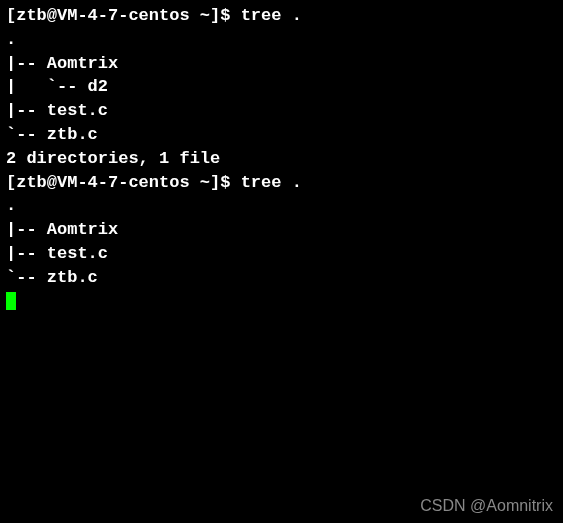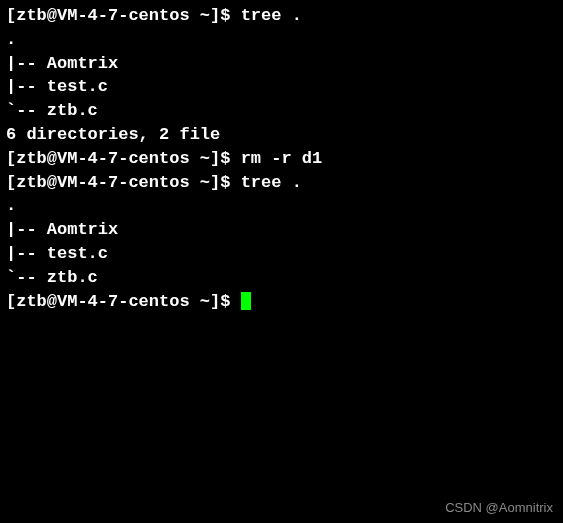--- a/index.html
+++ b/index.html
@@ -28,39 +28,39 @@
       width: 10px;
       height: 18px;
       background: #00ff00;
       vertical-align: middle;
     }
     .watermark {
       position: absolute;
       bottom: 6px;
       right: 10px;
       color: #888;
-      font-size: 13px;
+      font-size: 16px;
       font-family: Arial, sans-serif;
       font-weight: normal;
     }
   </style>
 </head>
 <body>
 
 <div>
   <div class="line">[ztb@VM-4-7-centos ~]$ tree .</div>
   <div class="line">.</div>
   <div class="line">|-- Aomtrix</div>
+  <div class="line">|   `-- d2</div>
   <div class="line">|-- test.c</div>
   <div class="line">`-- ztb.c</div>
   <div class="line"></div>
-  <div class="line">6 directories, 2 file</div>
-  <div class="line">[ztb@VM-4-7-centos ~]$ rm -r d1</div>
+  <div class="line">2 directories, 1 file</div>
   <div class="line">[ztb@VM-4-7-centos ~]$ tree .</div>
   <div class="line">.</div>
   <div class="line">|-- Aomtrix</div>
   <div class="line">|-- test.c</div>
   <div class="line">`-- ztb.c</div>
   <div class="line"></div>
-  <div class="line"><span>[ztb@VM-4-7-centos ~]$ </span><span class="cursor"></span></div>
+  <div class="line"><span class="cursor"></span></div>
 </div>
 
 <div class="watermark">CSDN @Aomnitrix</div>
 
 </body></html>

